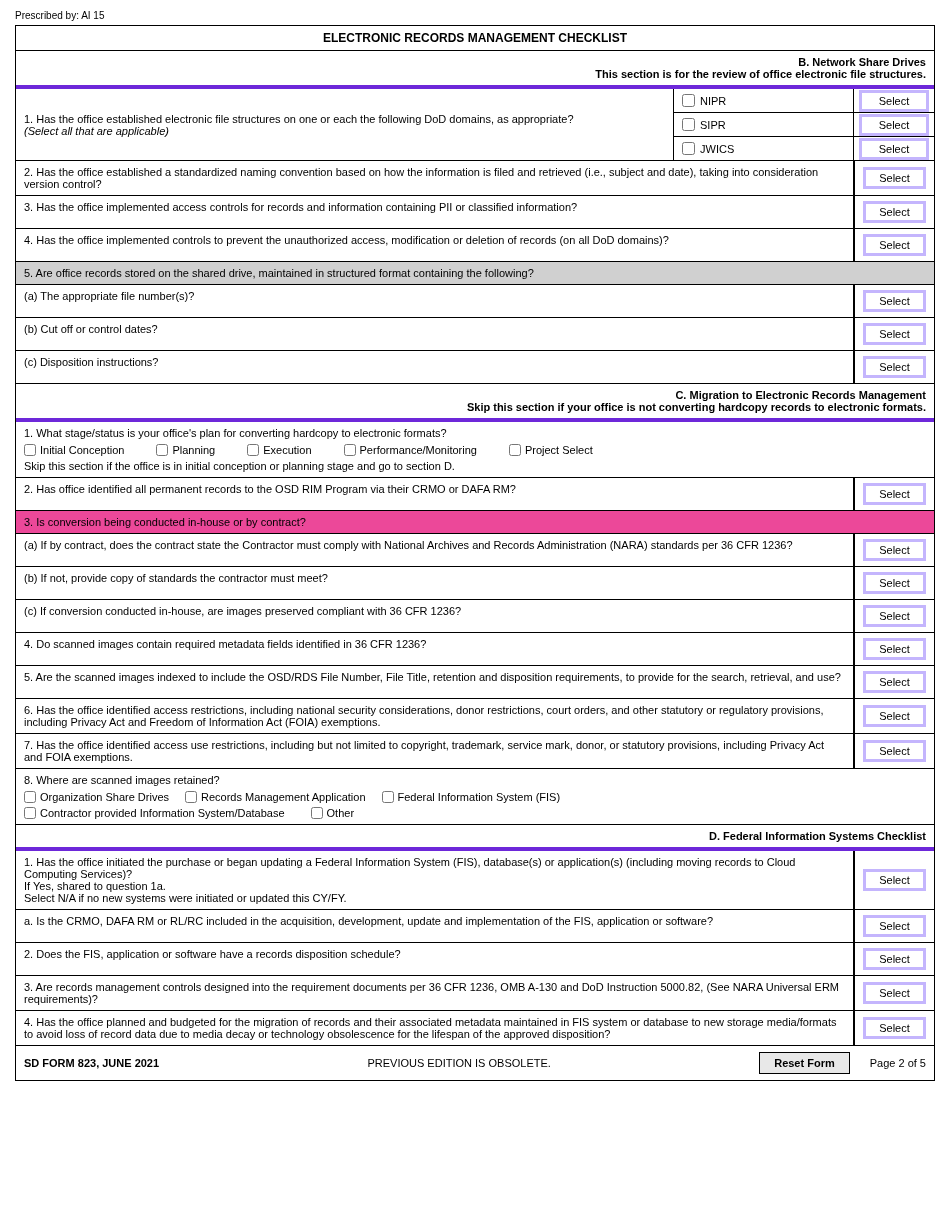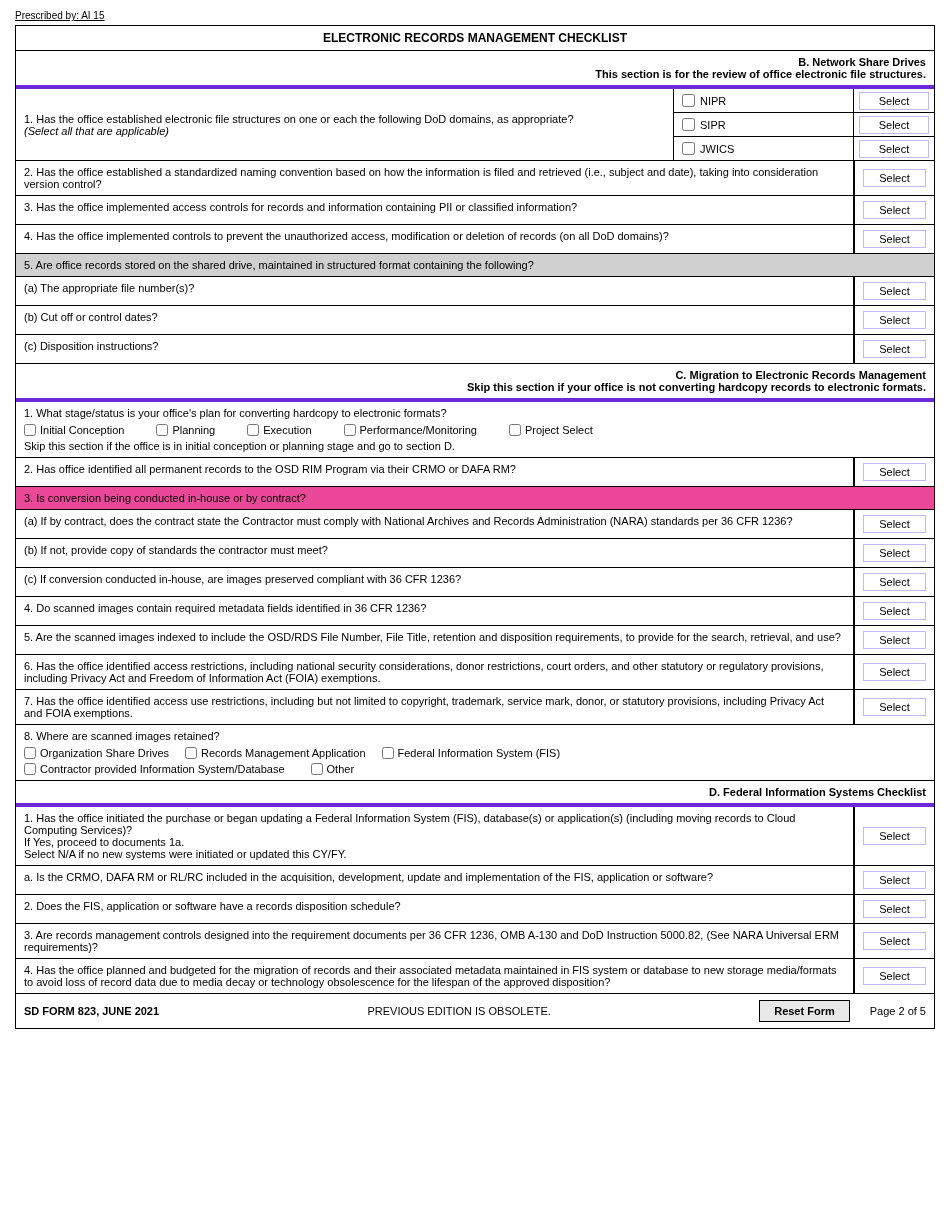--- a/index.html
+++ b/index.html
@@ -6,21 +6,20 @@
     body {
       font-family: Arial, sans-serif;
       font-size: 11px;
       background: #fff;
       color: #000;
       padding: 10px 15px;
     }
     .prescribed {
       font-size: 10px;
       margin-bottom: 4px;
-      text-decoration: underline;
     }
     .outer-border {
       border: 1.5px solid #000;
       width: 100%;
     }
     .title-row {
       text-align: center;
       font-weight: bold;
       font-size: 12px;
       border-bottom: 1.5px solid #000;
@@ -47,21 +46,21 @@
       border-right: 1px solid #000;
     }
     .cell-select {
       width: 80px;
       padding: 5px 8px;
       display: flex;
       align-items: center;
       justify-content: center;
     }
     .select-btn {
-      border: 1px solid #c4b5fd;
+      border: 3px solid #c4b5fd;
       padding: 2px 8px;
       background: #fff;
       font-size: 11px;
       cursor: pointer;
       width: 70px;
       text-align: center;
     }
     .checkbox-item {
       display: flex;
       align-items: center;
@@ -346,21 +345,21 @@
     </div>
   </div>
 
   <div class="section-header">
     <div class="bold">D.  Federal Information Systems Checklist</div>
   </div>
 
   <div class="table-row">
     <div class="cell-main">
       <div>1. Has the office initiated the purchase or began updating a Federal Information System (FIS), database(s) or application(s) (including moving records to Cloud Computing Services)?</div>
-      <div>If Yes, proceed to documents 1a.</div>
+      <div>If Yes, shared to question 1a.</div>
       <div>Select N/A if no new systems were initiated or updated this CY/FY.</div>
     </div>
     <div class="cell-select" style="border-left:1px solid #000;">
       <button class="select-btn">Select</button>
     </div>
   </div>
 
   <div class="table-row">
     <div class="cell-main">a. Is the CRMO, DAFA RM or RL/RC included in the acquisition, development, update and implementation of the FIS, application or software?</div>
     <div class="cell-select" style="border-left:1px solid #000;">

